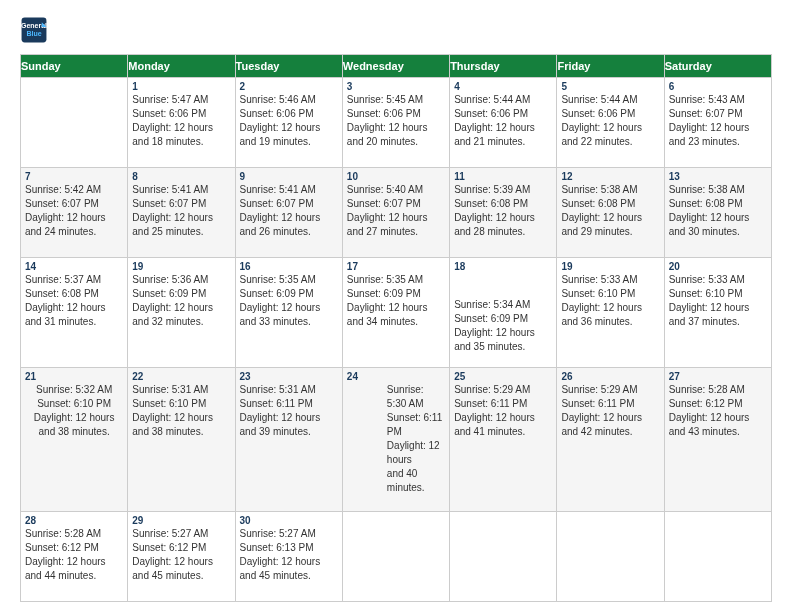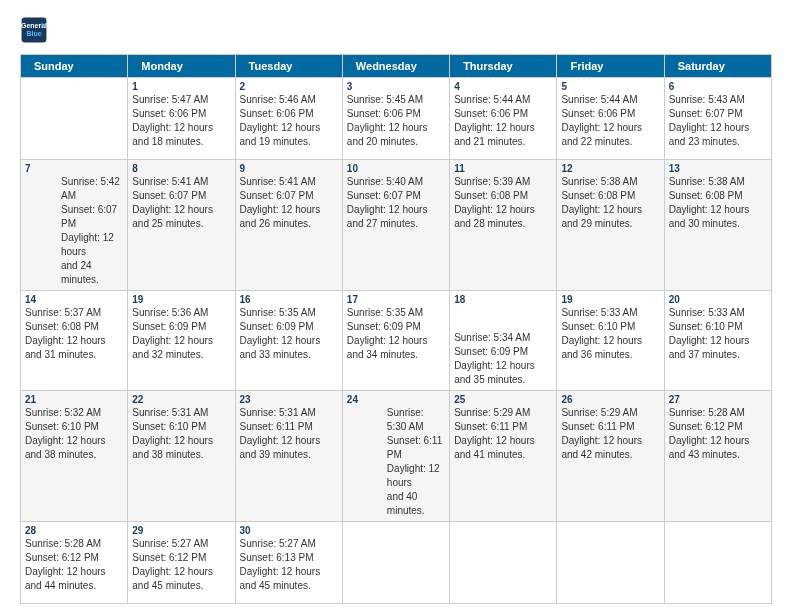--- a/index.html
+++ b/index.html
@@ -50,25 +50,25 @@
       font-size: 14px;
       color: #333;
       font-weight: normal;
     }
     .calendar-table {
       width: 100%;
       border-collapse: collapse;
       flex: 1;
     }
     .calendar-table th {
-      background-color: #0369a1;
+      background-color: #15803d;
       color: #fff;
       font-size: 11px;
       font-weight: bold;
-      padding: 5px 13px;
+      padding: 5px 0;
       text-align: left;
       border: 1px solid #ccc;
     }
     .calendar-table td {
       border: 1px solid #ccc;
       vertical-align: top;
       padding: 3px 4px;
       font-size: 8.5px;
       color: #222;
       background: #fff;
@@ -171,21 +171,21 @@
             <span class="day-number">6</span>
             <div class="day-info" style="white-space: pre-line;">Sunrise: 5:43 AM
 Sunset: 6:07 PM
 Daylight: 12 hours
 and 23 minutes.</div>
           </td>
         </tr>
         <tr>
           <td>
             <span class="day-number">7</span>
-            <div class="day-info" style="white-space: pre-line; margin-left: 36px;">Sunrise: 5:42 AM
+            <div class="day-info" style="white-space: pre-line;">Sunrise: 5:42 AM
 Sunset: 6:07 PM
 Daylight: 12 hours
 and 24 minutes.</div>
           </td>
           <td>
             <span class="day-number">8</span>
             <div class="day-info" style="white-space: pre-line;">Sunrise: 5:41 AM
 Sunset: 6:07 PM
 Daylight: 12 hours
 and 25 minutes.</div>
@@ -273,21 +273,21 @@
             <span class="day-number">20</span>
             <div class="day-info" style="white-space: pre-line;">Sunrise: 5:33 AM
 Sunset: 6:10 PM
 Daylight: 12 hours
 and 37 minutes.</div>
           </td>
         </tr>
         <tr>
           <td>
             <span class="day-number">21</span>
-            <div class="day-info" style="white-space: pre-line;">Sunrise: 5:32 AM
+            <div class="day-info" style="white-space: pre-line; text-align: center;">Sunrise: 5:32 AM
 Sunset: 6:10 PM
 Daylight: 12 hours
 and 38 minutes.</div>
           </td>
           <td>
             <span class="day-number">22</span>
             <div class="day-info" style="white-space: pre-line;">Sunrise: 5:31 AM
 Sunset: 6:10 PM
 Daylight: 12 hours
 and 38 minutes.</div>

